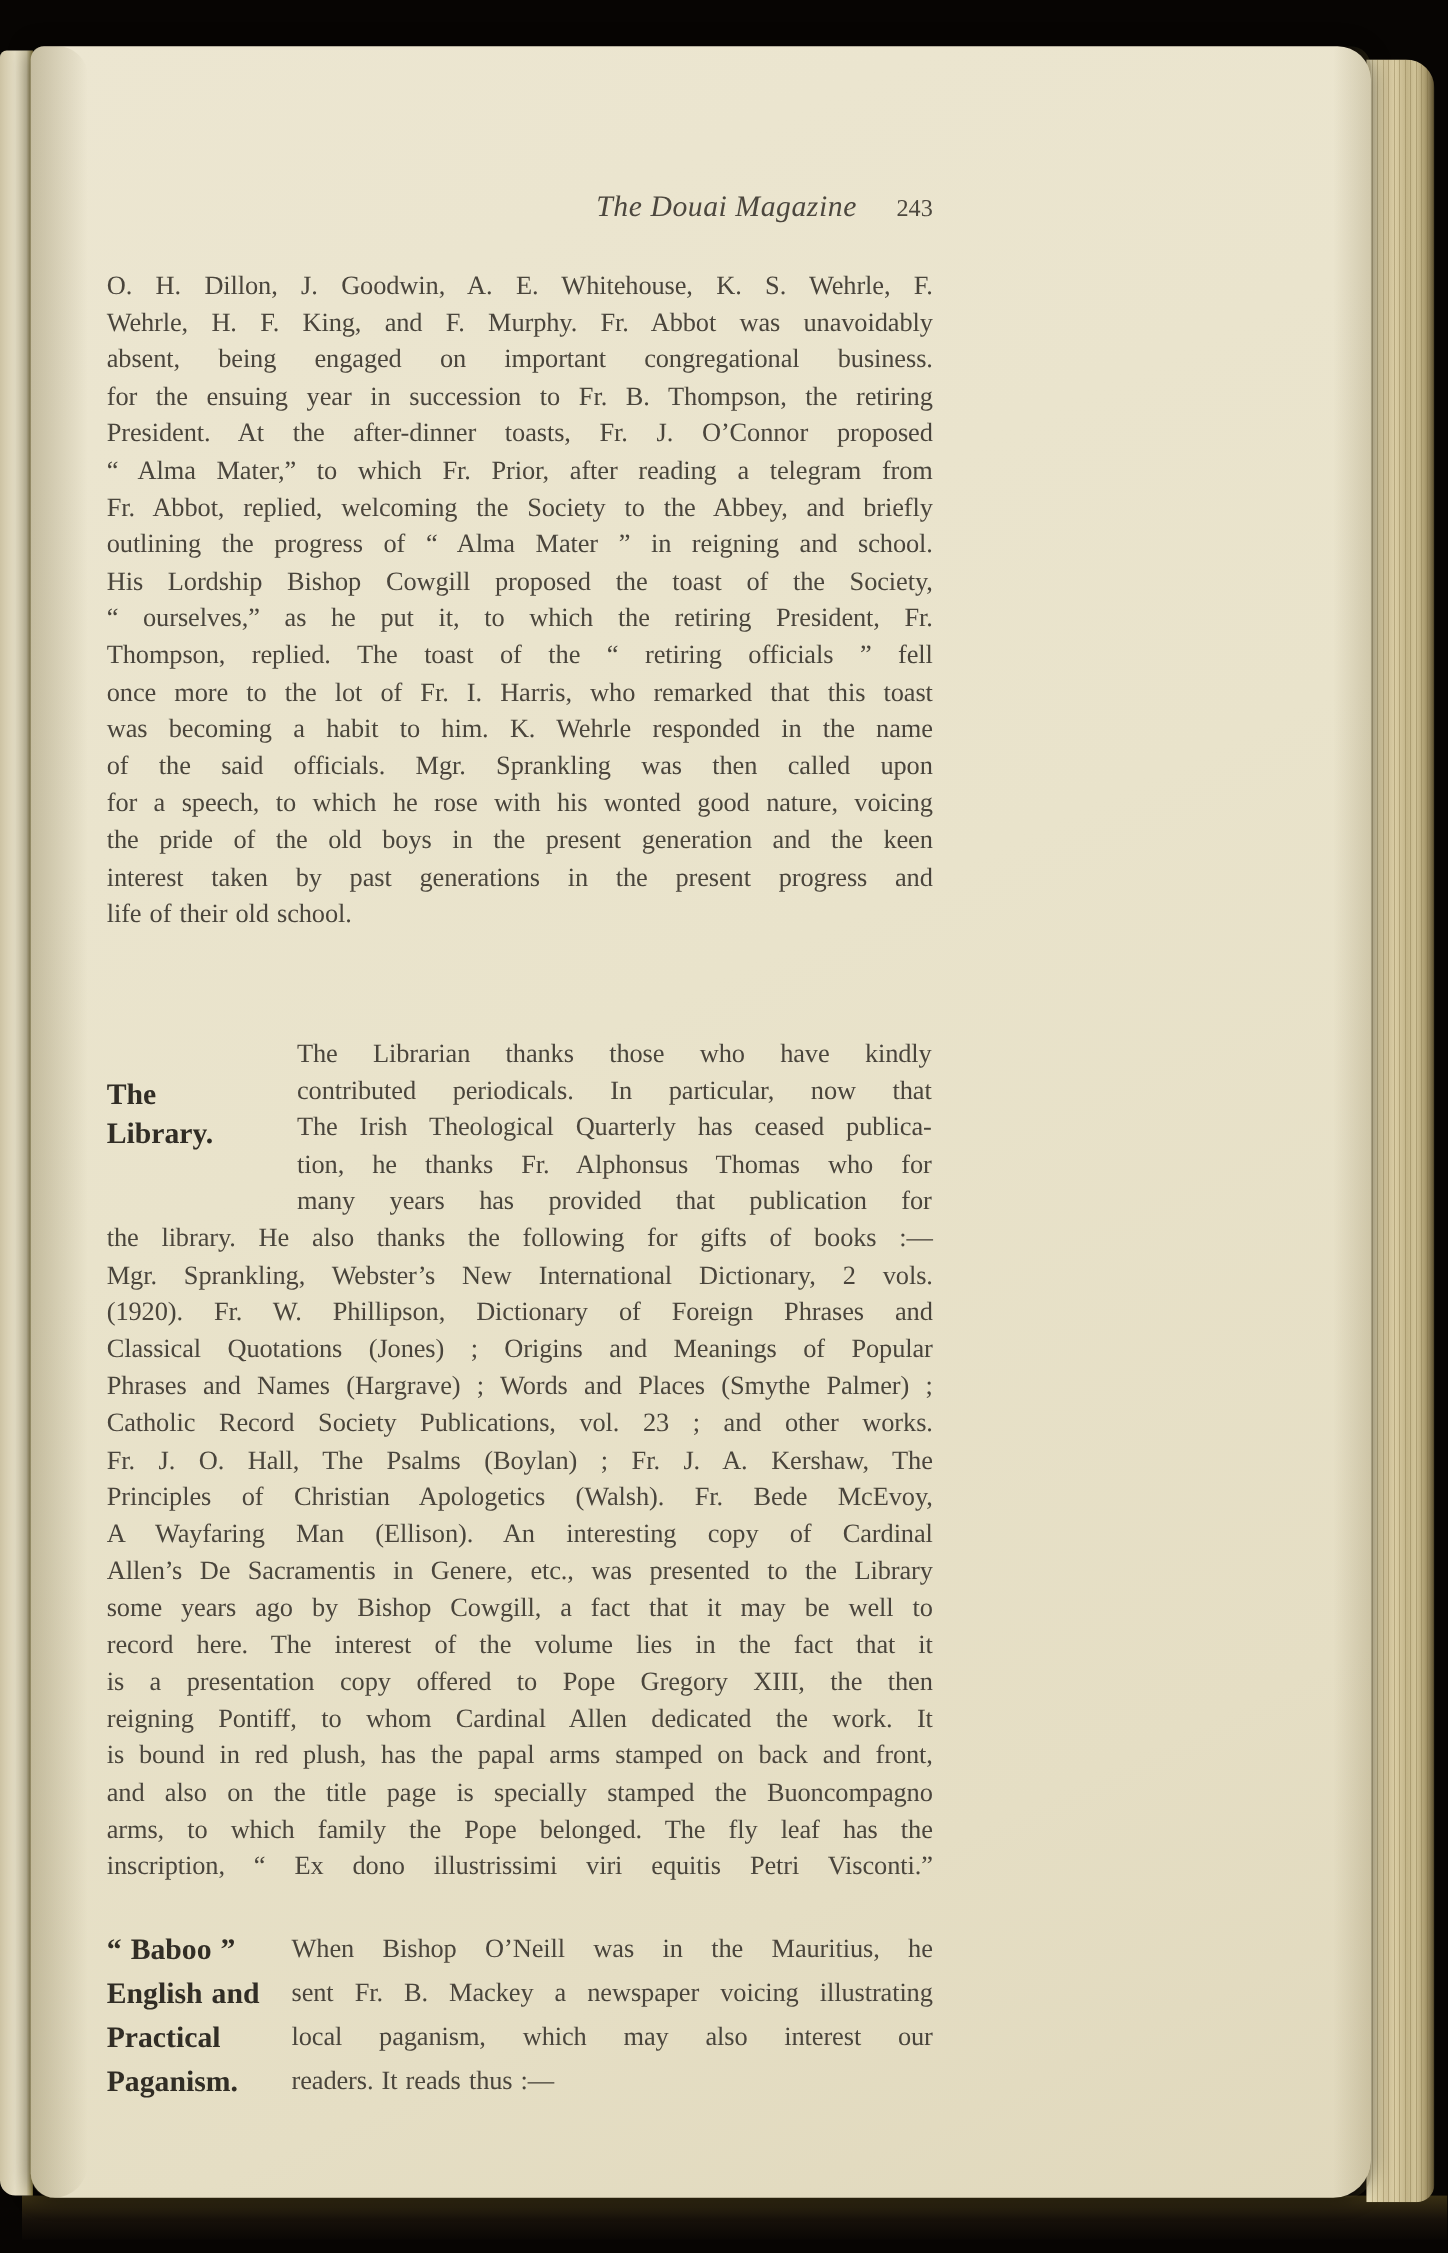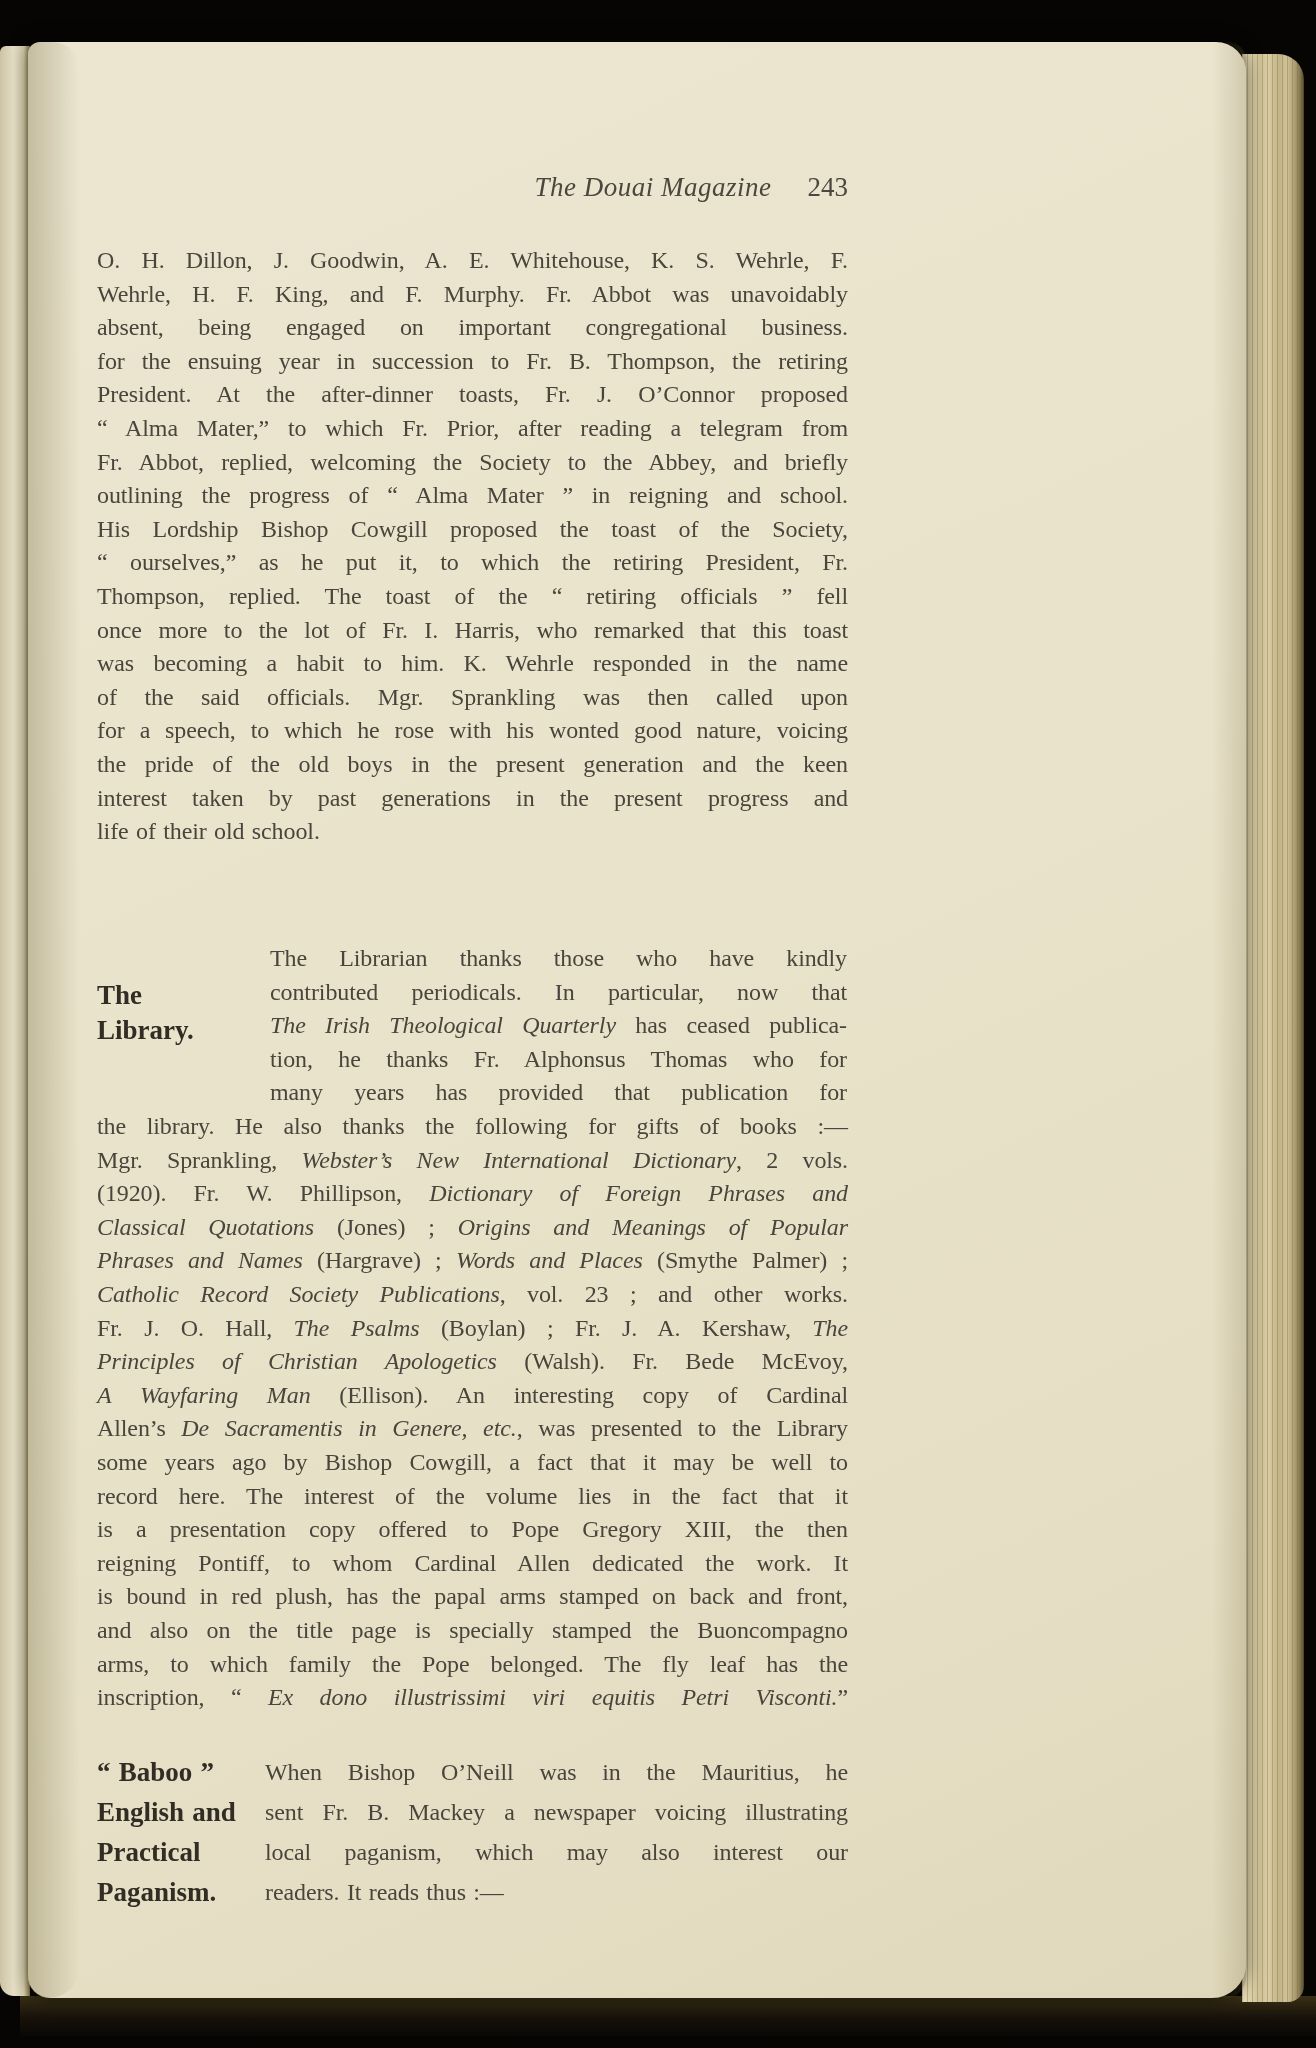--- a/index.html
+++ b/index.html
@@ -25,26 +25,26 @@
     background:linear-gradient(155deg,#ece6d1 0%,#e9e3cb 45%,#e5dec4 80%,#e0d8bc 100%);
     box-shadow:0 0 18px rgba(0,0,0,0.55);}
   .page::before{content:'';position:absolute;left:0;top:0;bottom:0;width:52px;border-radius:inherit;
     background:linear-gradient(90deg,rgba(106,92,48,0.30),rgba(106,92,48,0) 100%);}
   .page::after{content:'';position:absolute;right:0;top:0;bottom:0;width:34px;border-radius:inherit;
     background:linear-gradient(270deg,rgba(120,104,58,0.22),rgba(120,104,58,0) 100%);}
 
   .header{position:absolute;top:130px;left:69px;width:751px;display:flex;justify-content:flex-end;
     align-items:baseline;gap:36px;color:#4c473e;font-size:27px;}
   .header .title{font-style:italic;letter-spacing:0.5px;}
-  .header .pageno{font-size:27px;}
+  .header .pageno{font-size:22px;}
 
   .blk{position:absolute;color:#4a453c;font-size:24px;}
   .blk .line{white-space:nowrap;text-align:justify;text-align-last:justify;height:33.6px;line-height:33.6px;letter-spacing:-0.1px;word-spacing:1.5px;}
   .blk .line.ragged{text-align-last:left;}
-  .blk .it{font-style:italic;}
+  .blk .it{}
 
   #blk-society{top:202px;left:69px;width:751px;}
   #blk-sidehead-library{top:936px;left:69px;width:180px;}
   #blk-library-indent{top:900px;left:242px;width:577px;}
   #blk-library-full{top:1068px;left:69px;width:751px;}
   #blk-sidehead-baboo{top:1710px;left:69px;width:190px;}
   #blk-baboo{top:1710px;left:237px;width:583px;}
 
   .sidehead{color:#312d25;}
   .sidehead .line{font-weight:bold;text-align-last:left;font-size:27px;height:35px;line-height:35px;letter-spacing:0;}

